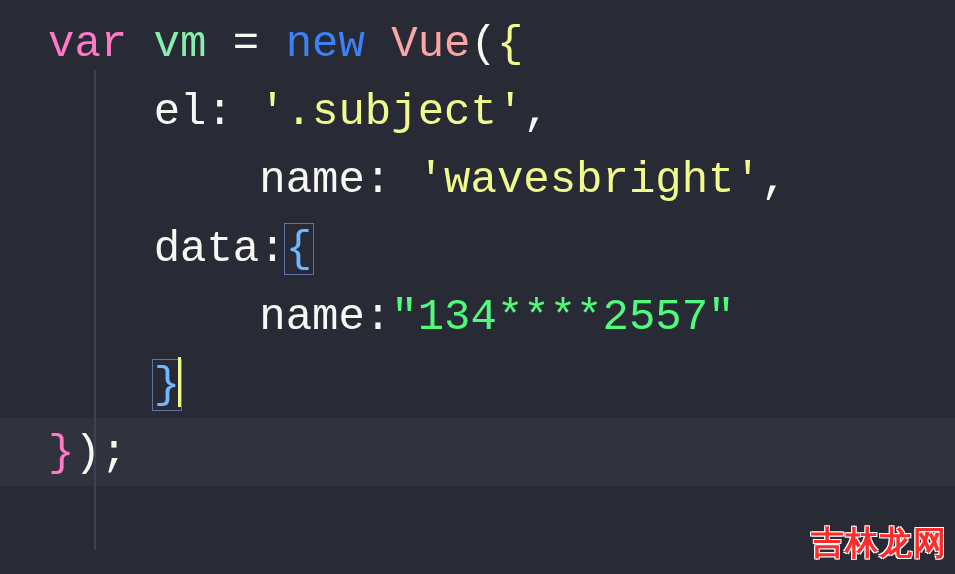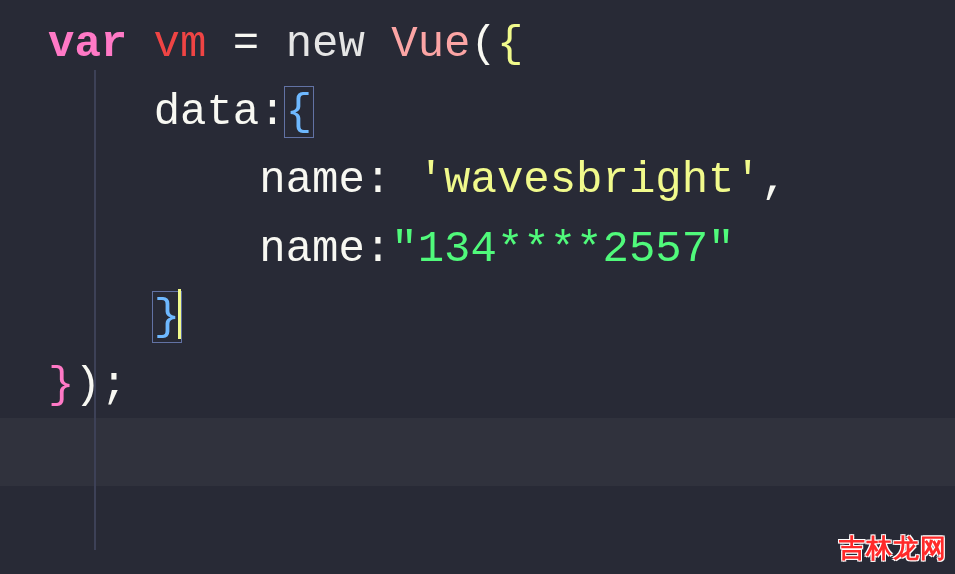--- a/index.html
+++ b/index.html
@@ -35,23 +35,23 @@
       background: #3d4157;
     }
     .highlight-line {
       position: absolute;
       left: 0;
       top: 418px;
       width: 100%;
       height: 68px;
       background: rgba(255,255,255,0.04);
     }
-    .kw-var { color: #ff79c6; font-weight: bold; }
-    .kw-new { color: #e5e5e5; }
-    .ident { color: #ef4444; }
+    .kw-var { color: #ff79c6; }
+    .kw-new { color: #3b82f6; }
+    .ident { color: #86efac; }
     .class-name { color: #fca5a5; }
     .punct { color: #f8f8f2; }
     .brace-yellow { color: #f1fa8c; }
     .brace-pink { color: #ff79c6; }
     .brace-blue { color: #6eb8ff; }
     .paren { color: #f8f8f2; }
     .prop { color: #f8f8f2; }
     .string { color: #f1fa8c; }
     .string-green { color: #50fa7b; }
     .cursor {
@@ -66,42 +66,43 @@
     }
     .bracket-box {
       border: 1px solid #6272a4;
       padding: 0 1px;
       margin: 0 -2px;
     }
     .watermark {
       position: absolute;
       right: 8px;
       bottom: 6px;
-      font-size: 26px;
+      font-size: 33px;
       font-weight: bold;
       color: #ff2a2a;
       font-family: 'Microsoft YaHei', sans-serif;
       text-shadow: 1px 1px 0 #fff, -1px -1px 0 #fff, 1px -1px 0 #fff, -1px 1px 0 #fff;
       letter-spacing: 1px;
     }
     .z { position: relative; z-index: 2; }
   </style>
 </head>
 <body>
 
 <div class="highlight-line"></div>
 <div class="indent-guide"></div>
 
 <div class="code-container z">
   <div class="line"><span class="kw-var">var</span><span class="ident"> vm </span><span class="punct">=</span><span class="kw-new"> new </span><span class="class-name">Vue</span><span class="paren">(</span><span class="brace-yellow">{</span></div>
 
+  <div class="line"><span>    </span><span class="prop">el</span><span class="punct">: </span><span class="string">'.subject'</span><span class="punct">,</span></div>
+
+  <div class="line"><span>        </span><span class="prop">name</span><span class="punct">: </span><span class="string">'wavesbright'</span><span class="punct">,</span></div>
 
   <div class="line"><span>    </span><span class="prop">data</span><span class="punct">:</span><span class="brace-blue bracket-box">{</span></div>
-
-  <div class="line"><span>        </span><span class="prop">name</span><span class="punct">: </span><span class="string">'wavesbright'</span><span class="punct">,</span></div>
 
   <div class="line"><span>        </span><span class="prop">name</span><span class="punct">:</span><span class="string-green">"134****2557"</span></div>
 
   <div class="line"><span>    </span><span class="brace-blue bracket-box">}</span><span class="cursor"></span></div>
 
   <div class="line"><span class="brace-pink">}</span><span class="paren">)</span><span class="punct">;</span></div>
 </div>
 
 <div class="watermark">吉林龙网</div>
 

